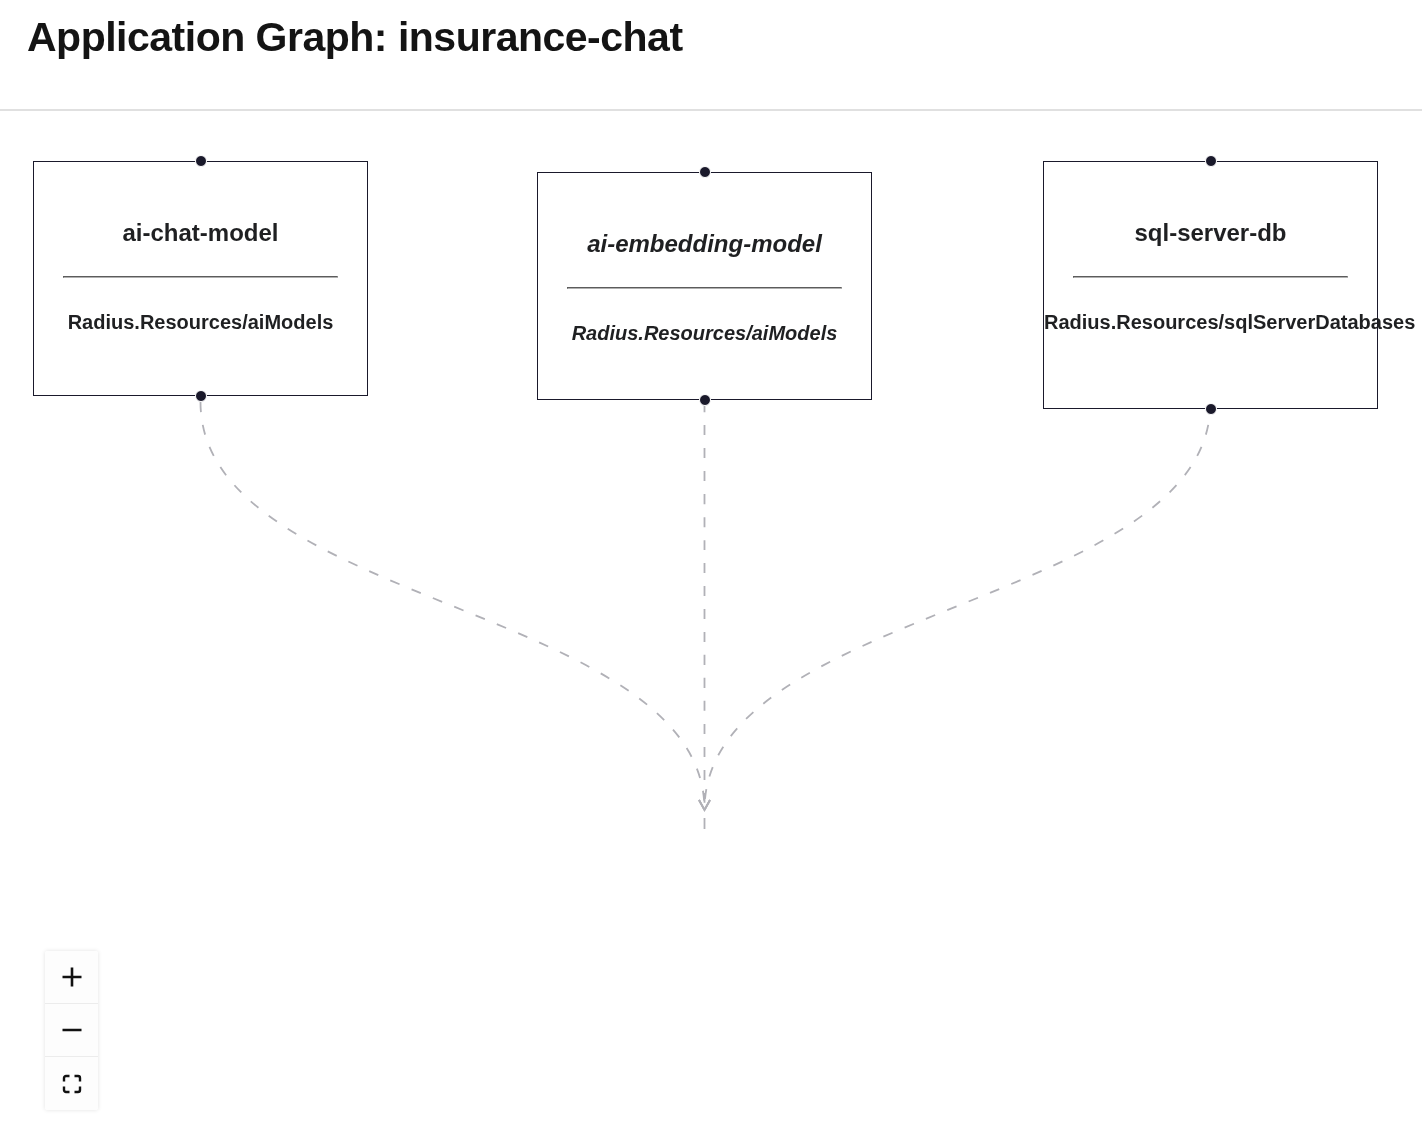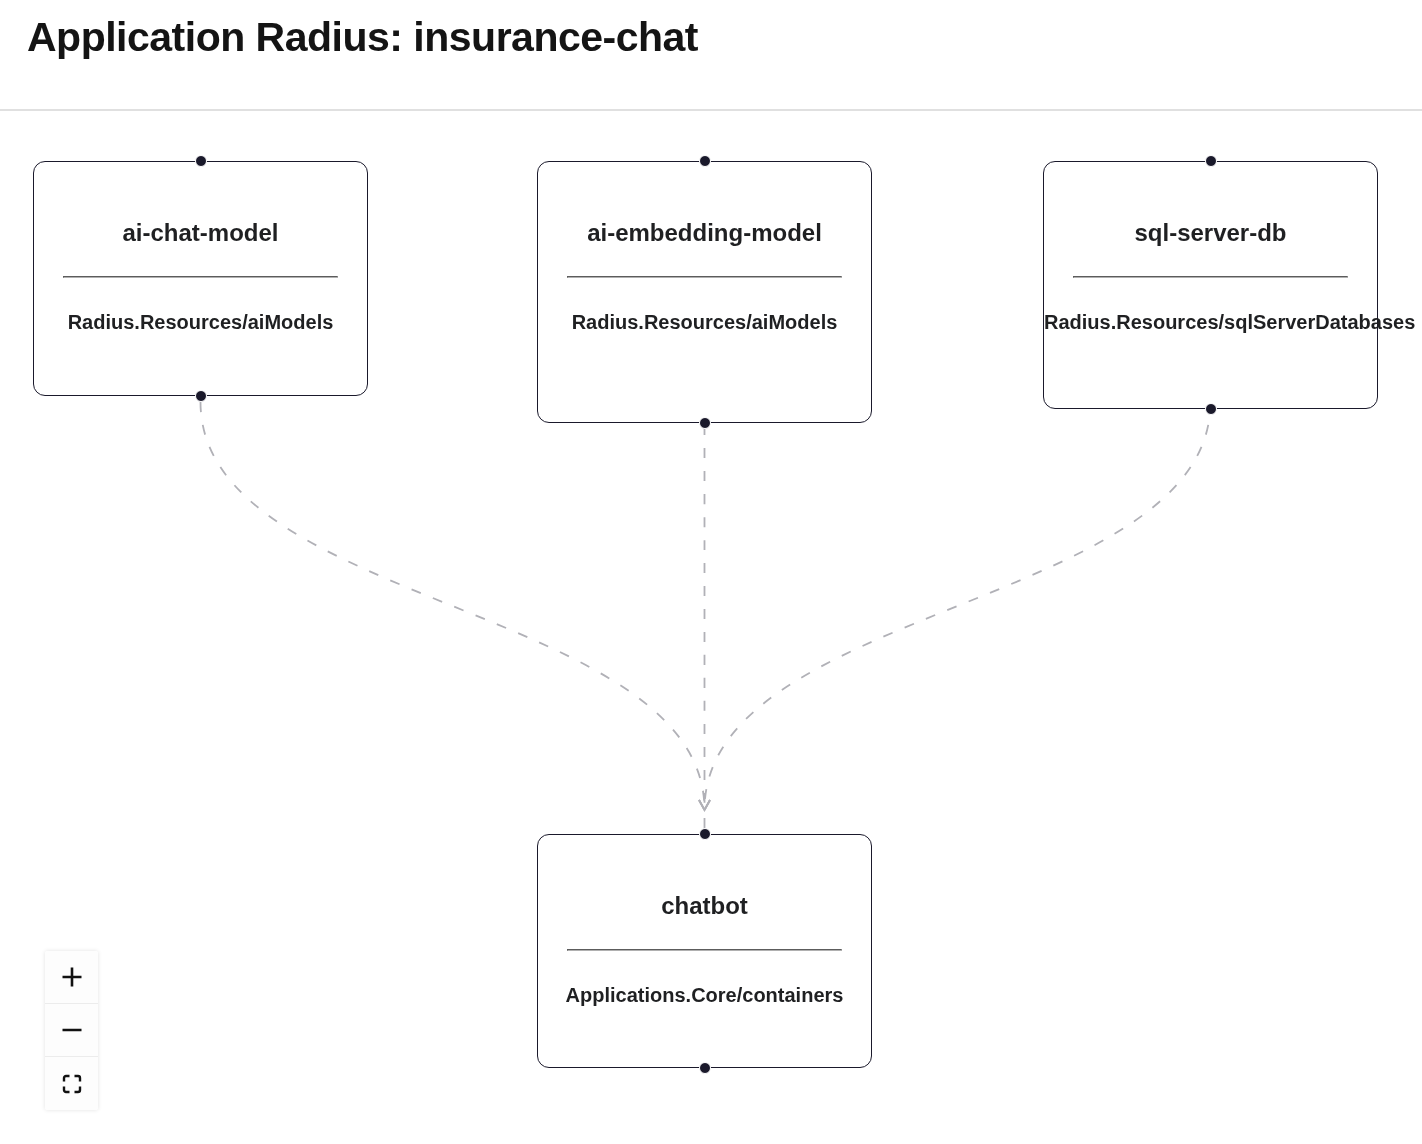--- a/index.html
+++ b/index.html
@@ -38,21 +38,21 @@
   }
   .edges-layer{
     position:absolute;left:0;top:0;
     width:1422px;height:1031px;
     pointer-events:none;
   }
   .node{
     position:absolute;
     background:var(--node-bg);
     border:1.8px solid var(--node-border);
-    border-radius:12px;
+    border-radius:0;
     text-align:center;
   }
   .node-title{
     position:absolute;top:56px;left:0;right:0;
     font-size:24px;font-weight:700;line-height:30px;
     color:var(--text-color);
   }
   .node-divider{
     position:absolute;top:114px;left:29px;right:29px;
     margin:0;height:2px;
@@ -90,21 +90,21 @@
     border-bottom:1px solid #ececec;
     padding:0;cursor:pointer;
   }
   .control-btn:last-child{border-bottom:none;}
   .control-btn svg{display:block;}
 </style>
 </head>
 <body>
 
 <div class="header">
-  <h1 class="page-title">Application Radius: insurance-chat</h1>
+  <h1 class="page-title">Application Graph: insurance-chat</h1>
 </div>
 
 <div class="graph">
   <svg class="edges-layer" id="edges-layer" width="1422" height="1031" viewBox="0 0 1422 1031">
     <defs>
       <marker id="arrow-chevron" markerUnits="userSpaceOnUse" markerWidth="18" markerHeight="18" refX="11" refY="8" orient="auto">
         <path d="M1 2.5 L11 8 L1 13.5" fill="none" stroke="#b1b1b7" stroke-width="1.8"></path>
       </marker>
     </defs>
     <g id="edge-paths">
@@ -137,34 +137,27 @@
       </svg>
     </button>
   </div>
 <div class="node" style="left: 33px; top: 50px; width: 335px; height: 235px;">
       <div class="handle handle-top"></div>
       <div class="node-title">ai-chat-model</div>
       <hr class="node-divider">
       <div class="node-type">Radius.Resources/aiModels</div>
       <div class="handle handle-bottom"></div>
     </div>
-    <div class="node" style="left: 537px; top: 50px; width: 335px; height: 262px;">
+    <div class="node" style="left: 537px; top: 61px; width: 335px; height: 228px; font-style: italic;">
       <div class="handle handle-top"></div>
       <div class="node-title">ai-embedding-model</div>
       <hr class="node-divider">
       <div class="node-type">Radius.Resources/aiModels</div>
       <div class="handle handle-bottom"></div>
     </div>
     <div class="node" style="left: 1043px; top: 50px; width: 335px; height: 248px;">
       <div class="handle handle-top"></div>
       <div class="node-title">sql-server-db</div>
       <hr class="node-divider">
       <div class="node-type">Radius.Resources/sqlServerDatabases</div>
       <div class="handle handle-bottom"></div>
     </div>
-    <div class="node" style="left: 537px; top: 723px; width: 335px; height: 234px;">
-      <div class="handle handle-top"></div>
-      <div class="node-title">chatbot</div>
-      <hr class="node-divider">
-      <div class="node-type">Applications.Core/containers</div>
-      <div class="handle handle-bottom"></div>
-    </div>
   </div>
 
 </body></html>

